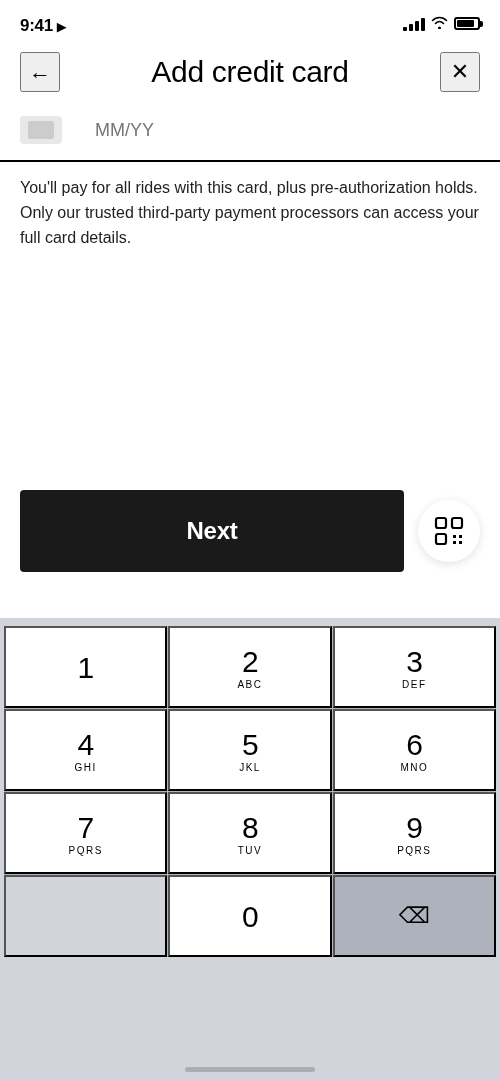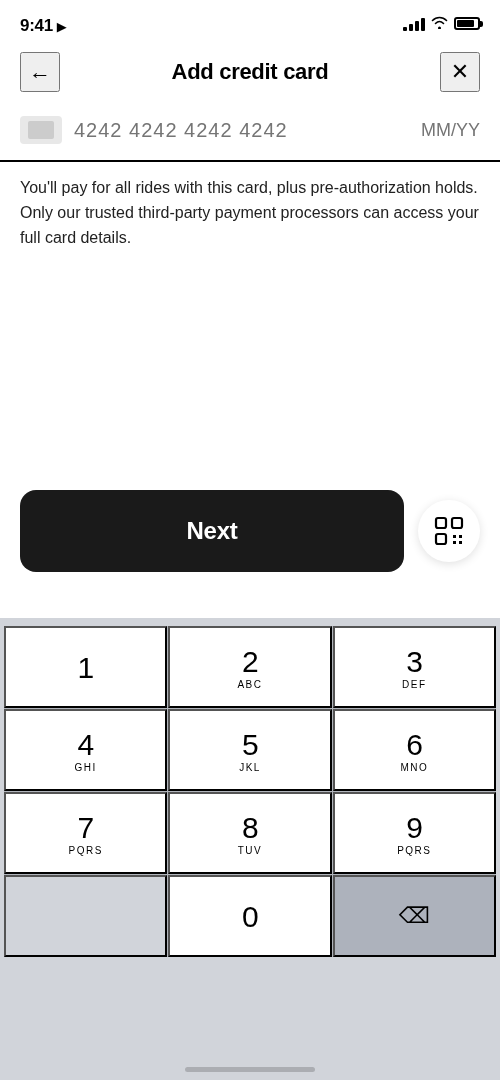--- a/index.html
+++ b/index.html
@@ -87,22 +87,22 @@
     .back-btn, .close-btn {
       width: 40px;
       height: 40px;
       display: flex;
       align-items: center;
       justify-content: center;
       cursor: pointer;
       font-size: 22px;
     }
     .header-title {
-      font-size: 22px;
-      font-weight: 700;
+      font-size: 30px;
+      font-weight: 400;
       letter-spacing: -0.3px;
     }
 
     
     .card-input-section {
       padding: 8px 20px 16px;
       border-bottom: 2px solid #000;
       display: flex;
       align-items: center;
       gap: 12px;
@@ -159,21 +159,21 @@
       display: flex;
       align-items: center;
       padding: 0 20px;
       gap: 14px;
     }
     .next-btn {
       flex: 1;
       background: #1a1a1a;
       color: #fff;
       border: none;
-      border-radius: 16px;
+      border-radius: 4px;
       height: 82px;
       font-size: 24px;
       font-weight: 600;
       cursor: pointer;
       letter-spacing: -0.2px;
     }
     .scan-btn {
       width: 62px;
       height: 62px;
       background: #fff;
@@ -286,21 +286,20 @@
   <h1 class="header-title">Add credit card</h1>
   <button class="close-btn">
     <span>✕</span>
   </button>
 </div>
 
 <div class="card-input-section">
   <div class="card-icon-placeholder">
     <div class="card-icon-inner"></div>
   </div>
-  <input class="card-number-input" type="text" placeholder="4242 4242 4242 4242" style="">
   <input class="expiry-input" type="text" placeholder="MM/YY" style="">
 </div>
 
 <p class="description">You'll pay for all rides with this card, plus pre-authorization holds. Only our trusted third-party payment processors can access your full card details.</p>
 
 <div class="action-area">
   <button class="next-btn">Next</button>
   <button class="scan-btn">
     <svg class="scan-icon-svg" viewBox="0 0 32 32" fill="none">
       <rect x="3" y="3" width="10" height="10" rx="2" stroke="#000" stroke-width="2.2" fill="none"></rect>

